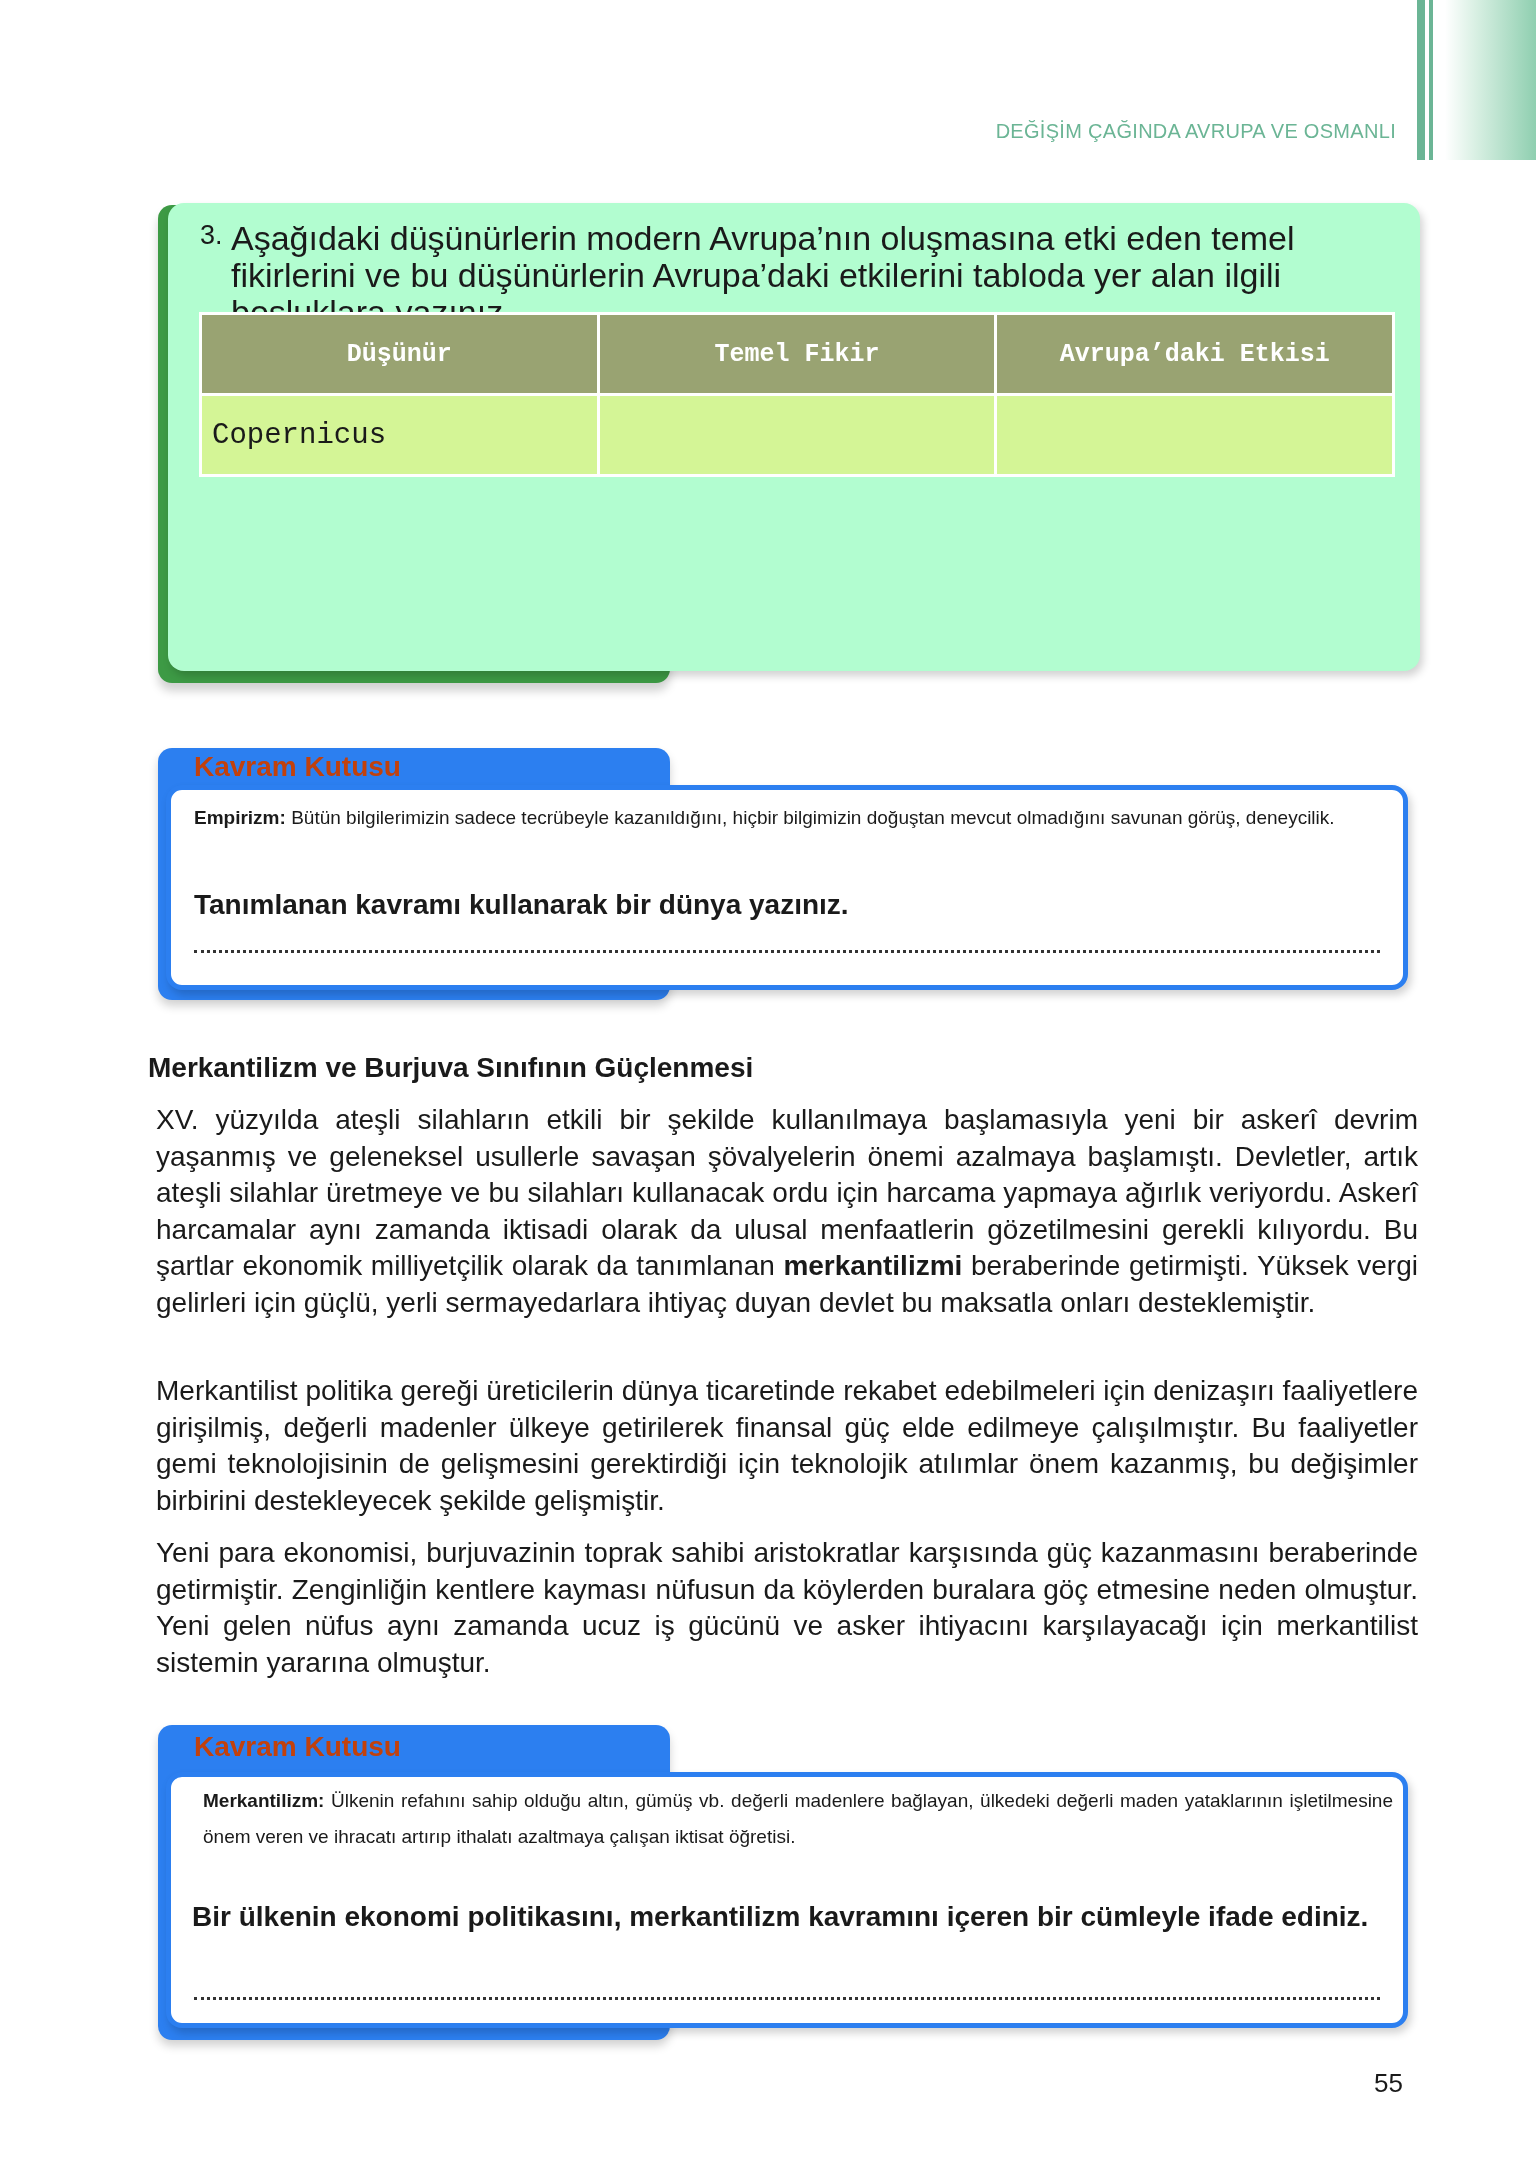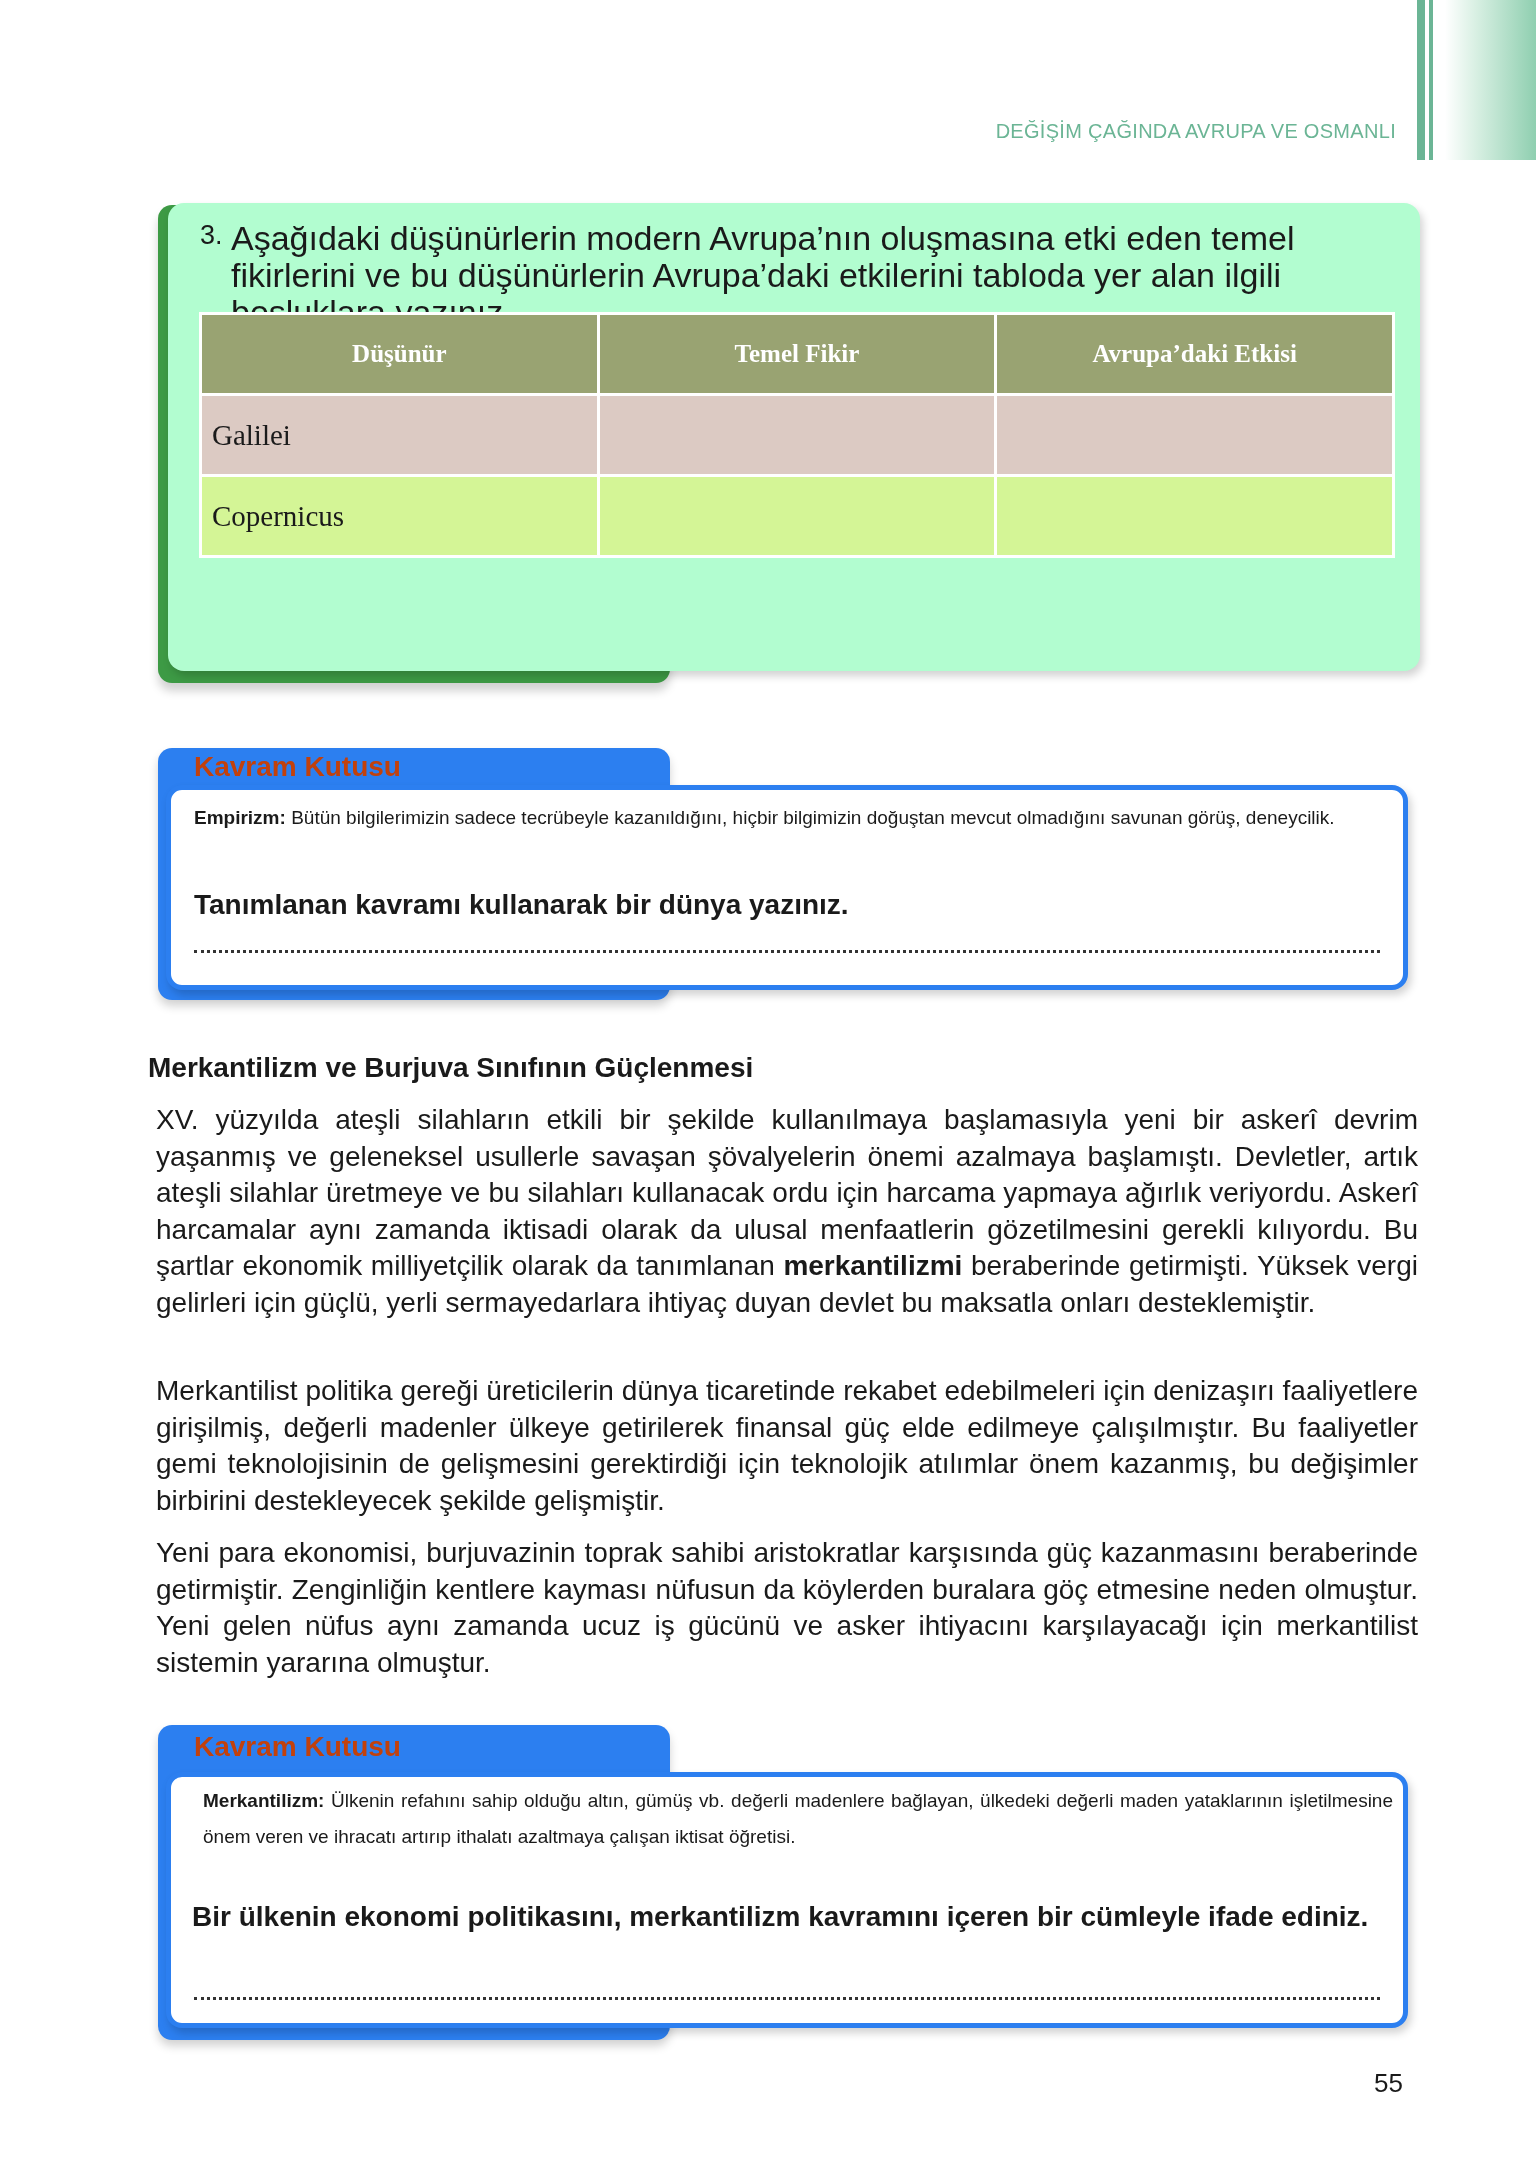--- a/index.html
+++ b/index.html
@@ -48,21 +48,21 @@
     .act-num {
       position: absolute; left: 200px; top: 220px; font-size: 27px;
     }
     .act-text {
       position: absolute; left: 231px; top: 220px; width: 1150px;
       font-size: 34px; line-height: 37px;
     }
     .thinkers {
       position: absolute; left: 199px; top: 312px; width: 1196px;
       border-collapse: collapse;
-      font-family: Liberation Serif, serif;
+      font-family: Liberation Mono, monospace;
     }
     .thinkers th, .thinkers td {
       border: 3px solid #ffffff;
       width: 33.33%;
     }
     .thinkers th {
       background: #99a372; color: #ffffff; font-weight: bold;
       height: 76px; font-size: 25px; text-align: center;
     }
     .thinkers td {
@@ -130,25 +130,20 @@
 
 <table class="thinkers">
   <thead>
     <tr>
       <th>Düşünür</th>
       <th>Temel Fikir</th>
       <th>Avrupa’daki Etkisi</th>
     </tr>
   </thead>
   <tbody>
-    <tr class="row-0">
-      <td>Galilei</td>
-      <td></td>
-      <td></td>
-    </tr>
     <tr class="row-1">
       <td>Copernicus</td>
       <td></td>
       <td></td>
     </tr>
   </tbody>
 </table>
 
 <div class="kk-back" style="left:158px; top:748px; height:252px;"></div>
 <div class="kk-title" style="left:194px; top:751px;">Kavram Kutusu</div>

